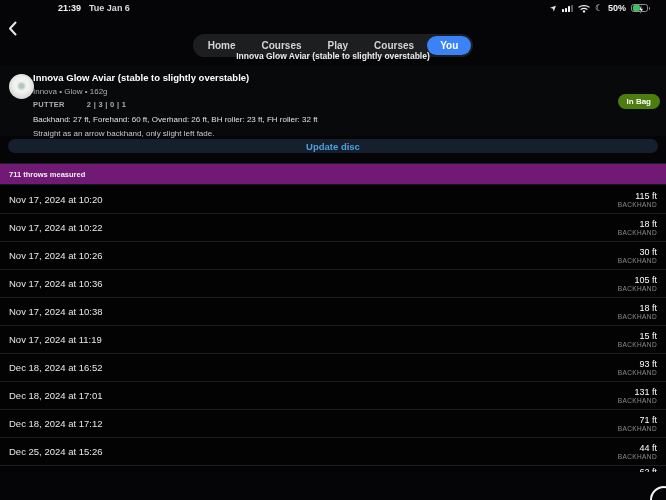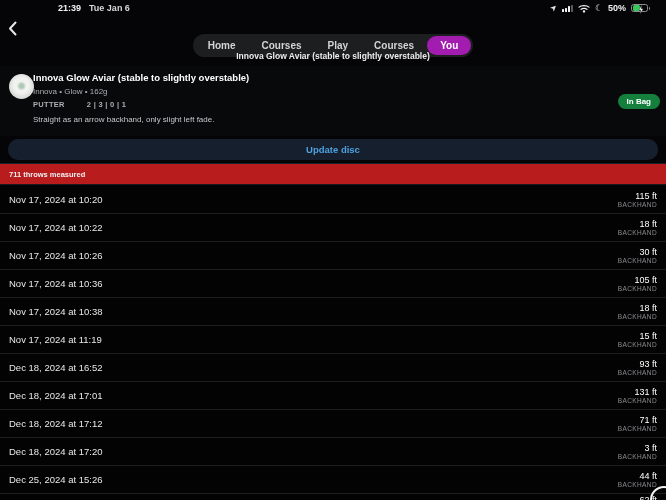--- a/index.html
+++ b/index.html
@@ -35,21 +35,21 @@
   .navrow { position:absolute; top:16px; left:0; right:0; height:26px; display:flex; align-items:center; justify-content:center; }
   .back-btn { position:absolute; left:8px; top:2px; width:16px; height:20px; display:flex; align-items:center; cursor:pointer; }
   .tabs {
     display:inline-flex; align-items:center; background:#1d1e20;
     border-radius:13px; padding:2px; height:23px;margin-top:32px;
   }
   .tab {
     padding:3px 13px; font-size:10px; font-weight:bold; color:#d4d4d6;
     border-radius:11px; cursor:pointer; line-height:1.3;
   }
-  .tab.selected { background:#a21caf; color:#ffffff; }
+  .tab.selected { background:#3b82f6; color:#ffffff; }
 
   
   .subtitle {
     position:absolute; top:51px; left:0; right:0; text-align:center;
     font-size:8.5px; font-weight:bold; color:#ececee;
   }
 
   
   .disc-card { position:absolute; top:66px; left:0; right:0; height:70px; background:#08090b; }
   .avatar {
@@ -59,35 +59,35 @@
   .avatar::after { content:""; position:absolute; left:8px; top:7px; width:9px; height:10px;
     background:radial-gradient(circle, #9fbfa8 0 30%, transparent 70%); opacity:.8; }
   .disc-info { position:absolute; left:33px; top:6px; right:44px; }
   .disc-name { font-size:9.5px; font-weight:bold; color:#ffffff; margin-bottom:4px; }
   .disc-meta { font-size:8px; font-weight:normal; color:#aeaeb2; margin-bottom:4px; }
   .disc-flight { font-size:7.5px; font-weight:bold; color:#aeaeb2; letter-spacing:.3px; display:flex; gap:22px; margin-bottom:6px;align-items:flex-end; }
   .disc-avg { font-size:8px; font-weight:bold; color:#e8e8ea; margin-bottom:1px; }
   .disc-stats { font-size:8px; color:#e0e0e2; margin-bottom:5px; }
   .disc-note { font-size:8px; color:#c7c7cc; }
   .inbag-badge {
-    position:absolute; right:6px; top:28px; background:#15803d; color:#fff;
+    position:absolute; right:6px; top:28px; background:#4d7c0f; color:#fff;
     font-size:8px; font-weight:bold; padding:3px 9px; border-radius:9px; cursor:pointer;
   }
 
   
   .update-btn {
-    position:absolute; top:139px; left:8px; right:8px; height:21px;
+    position:absolute; top:139px; left:8px; right:8px; height:14px;
     background:#161f2d; border-radius:10px; display:flex; align-items:center; justify-content:center;
     font-size:9.5px; font-weight:bold; color:#4da0de; cursor:pointer;
   }
 
   
   .section-strip {
     position:absolute; top:163px; left:0; right:0; height:22px;
-    background:#b91c1c; border-top:1px solid #1a212c; border-bottom:1px solid #16181c;
+    background:#701a75; border-top:1px solid #1a212c; border-bottom:1px solid #16181c;
     display:flex; align-items:center; padding:0 9px;
   }
   .section-label { font-size:7.5px; font-weight:bold; color:#f0f0f2; }
 
   
   .throw-list { position:absolute; top:186px; left:0; right:0; bottom:0; display:flex; flex-direction:column; }
   .throw-row {
     height:28px; flex:0 0 28px; display:flex; align-items:center; justify-content:space-between;
     padding:0 9px; border-bottom:1px solid #1e1e20; cursor:pointer; background:#030304;
   }
@@ -162,20 +162,21 @@
 
   <div class="disc-card">
     <div class="avatar"></div>
     <div class="disc-info">
       <div class="disc-name">Innova Glow Aviar (stable to slightly overstable)</div>
       <div class="disc-meta">Innova • Glow • 162g</div>
       <div class="disc-flight">
         <span>PUTTER</span>
         <span>2 | 3 | 0 | 1</span>
       </div>
+      <div class="disc-stats">Backhand: 27 ft, Forehand: 60 ft, Overhand: 26 ft, BH roller: 23 ft, FH roller: 32 ft</div>
       <div class="disc-note">Straight as an arrow backhand, only slight left fade.</div>
     </div>
     <div class="inbag-badge">In Bag</div>
   </div>
 
   <div class="update-btn">Update disc</div>
 
   <div class="section-strip">
     <span class="section-label">711 throws measured</span>
   </div>
@@ -246,27 +247,20 @@
   </div>
 
   <div class="throw-row">
     <span class="throw-date">Dec 18, 2024 at 17:12</span>
     <span class="throw-right">
       <div class="throw-dist">71 ft</div>
       <div class="throw-type">BACKHAND</div>
     </span>
   </div>
 
-  <div class="throw-row">
-    <span class="throw-date">Dec 18, 2024 at 17:20</span>
-    <span class="throw-right">
-      <div class="throw-dist">3 ft</div>
-      <div class="throw-type">BACKHAND</div>
-    </span>
-  </div>
 
   <div class="throw-row">
     <span class="throw-date">Dec 25, 2024 at 15:26</span>
     <span class="throw-right">
       <div class="throw-dist">44 ft</div>
       <div class="throw-type">BACKHAND</div>
     </span>
   </div>
 <div class="partial-row">
         <span class="partial-dist">62 ft</span>

